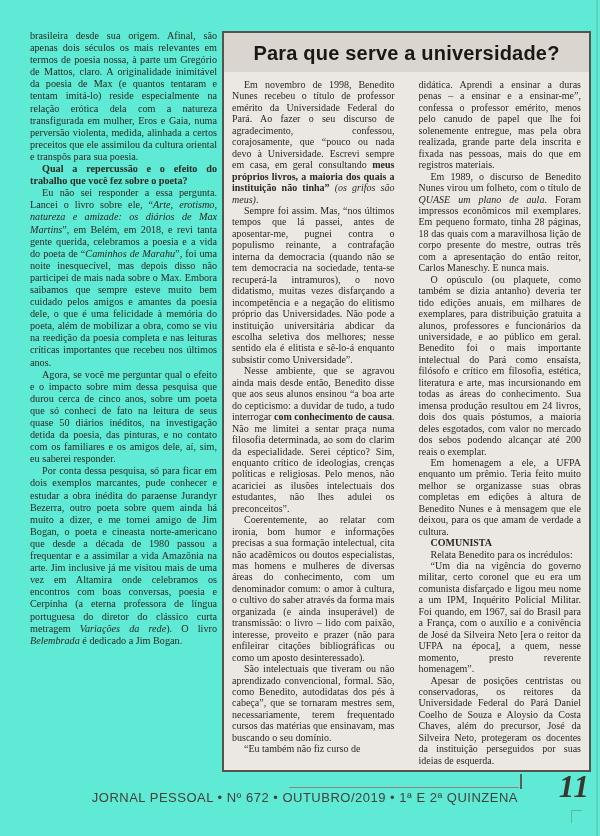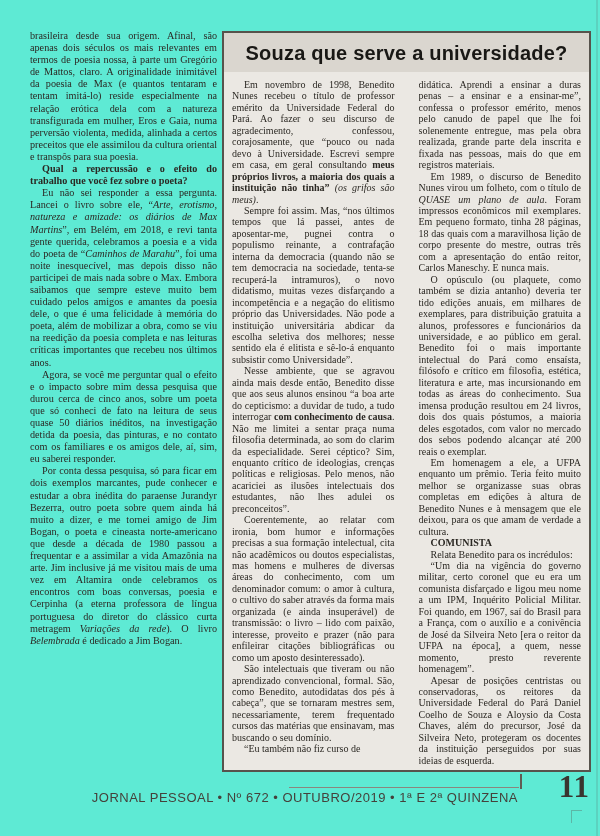--- a/index.html
+++ b/index.html
@@ -17,40 +17,40 @@
         font-family:"Liberation Sans","DejaVu Sans",sans-serif;font-weight:bold;
         font-size:20px;letter-spacing:.2px;color:#191815;}
   .box-cols{display:flex;gap:24px;}
   .box-col{flex:1;font-size:10px;line-height:11.45px;text-align:justify;overflow:hidden;height:690px;}
   .footer-rule{position:absolute;left:289px;top:787px;width:230px;height:0;border-top:1px solid #8b867e;}
   .footer-text{position:absolute;top:790px;right:82px;white-space:nowrap;
         font-family:"Liberation Sans","DejaVu Sans",sans-serif;font-size:13px;
         letter-spacing:.5px;color:#45413b;}
   .footer-tick{position:absolute;left:520px;top:774px;width:2px;height:15px;background:#615c54;}
   .page-number{position:absolute;top:769px;right:10px;font-family:"Liberation Serif",serif;
-        font-weight:bold;font-size:31px;letter-spacing:1px;color:#39352f;}
+        font-weight:bold;font-size:31px;letter-spacing:1px;color:#39352f;font-style:italic;}
   .scan-edge{position:absolute;right:2px;top:0;width:2px;height:836px;background:rgba(90,86,80,.16);}
   .corner-mark{position:absolute;left:571px;top:810px;width:10px;height:12px;
         border-left:1px solid rgba(90,86,80,.35);border-top:1px solid rgba(90,86,80,.35);}
 </style>
 </head>
 <body>
 
 <div class="page">
 
   <div class="col1">
     <p class="para noindent"><span>brasileira desde sua origem. Afinal, são apenas dois séculos os mais relevantes em termos de poesia nossa, à parte um Gregório de Mattos, claro. A originalidade inimitável da poesia de Max (e quantos tentaram e tentam imitá-lo) reside especialmente na relação erótica dela com a natureza transfigurada em mulher, Eros e Gaia, numa perversão violenta, medida, alinhada a certos preceitos que ele assimilou da cultura oriental e transpôs para sua poesia.</span></p>
     <p class="para"><span class="rb">Qual a repercussão e o efeito do trabalho que você fez sobre o poeta?</span></p>
     <p class="para"><span>Eu não sei responder a essa pergunta. Lancei o livro sobre ele, “</span><span class="ri">Arte, erotismo, natureza e amizade: os diários de Max Martins</span><span>”, em Belém, em 2018, e revi tanta gente querida, celebramos a poesia e a vida do poeta de “</span><span class="ri">Caminhos de Marahu</span><span>”, foi uma noite inesquecível, mas depois disso não participei de mais nada sobre o Max. Embora saibamos que sempre esteve muito bem cuidado pelos amigos e amantes da poesia dele, o que é uma felicidade à memória do poeta, além de mobilizar a obra, como se viu na reedição da poesia completa e nas leituras críticas importantes que recebeu nos últimos anos.</span></p>
     <p class="para"><span>Agora, se você me perguntar qual o efeito e o impacto sobre mim dessa pesquisa que durou cerca de cinco anos, sobre um poeta que só conheci de fato na leitura de seus quase 50 diários inéditos, na investigação detida da poesia, das pinturas, e no contato com os familiares e os amigos dele, aí, sim, eu saberei responder.</span></p>
     <p class="para"><span>Por conta dessa pesquisa, só para ficar em dois exemplos marcantes, pude conhecer e estudar a obra inédita do paraense Jurandyr Bezerra, outro poeta sobre quem ainda há muito a dizer, e me tornei amigo de Jim Bogan, o poeta e cineasta norte-americano que desde a década de 1980 passou a frequentar e a assimilar a vida Amazônia na arte. Jim inclusive já me visitou mais de uma vez em Altamira onde celebramos os encontros com boas conversas, poesia e Cerpinha (a eterna professora de língua portuguesa do diretor do clássico curta metragem </span><span class="ri">Variações da rede</span><span>). O livro </span><span class="ri">Belembrada</span><span> é dedicado a Jim Bogan.</span></p>
   </div>
 
   <div class="article-box">
-    <div class="box-title">Souza que serve a universidade?</div>
+    <div class="box-title">Para que serve a universidade?</div>
     <div class="box-cols">
       <div class="box-col">
         <p class="para"><span>Em novembro de 1998, Benedito Nunes recebeu o título de professor emérito da Universidade Federal do Pará. Ao fazer o seu discurso de agradecimento, confessou, corajosamente, que “pouco ou nada devo à Universidade. Escrevi sempre em casa, em geral consultando </span><span class="rb">meus próprios livros, a maioria dos quais a instituição não tinha”</span><span> </span><span class="ri">(os grifos são meus)</span><span>.</span></p>
         <p class="para"><span>Sempre foi assim. Mas, “nos últimos tempos que lá passei, antes de aposentar-me, pugnei contra o populismo reinante, a contrafação interna da democracia (quando não se tem democracia na sociedade, tenta-se recuperá-la intramuros), o novo didatismo, muitas vezes disfarçando a incompetência e a negação do elitismo próprio das Universidades. Não pode a instituição universitária abdicar da escolha seletiva dos melhores; nesse sentido ela é elitista e sê-lo-á enquanto subsistir como Universidade”.</span></p>
         <p class="para"><span>Nesse ambiente, que se agravou ainda mais desde então, Benedito disse que aos seus alunos ensinou “a boa arte do cepticismo: a duvidar de tudo, a tudo interrogar </span><span class="rb">com conhecimento de causa</span><span>. Não me limitei a sentar praça numa filosofia determinada, ao som do clarim da especialidade. Serei céptico? Sim, enquanto crítico de ideologias, crenças políticas e religiosas. Pelo menos, não acariciei as ilusões intelectuais dos estudantes, não lhes adulei os preconceitos”.</span></p>
         <p class="para"><span>Coerentemente, ao relatar com ironia, bom humor e informações precisas a sua formação intelectual, cita não acadêmicos ou doutos especialistas, mas homens e mulheres de diversas áreas do conhecimento, com um denominador comum: o amor à cultura, o cultivo do saber através da forma mais organizada (e ainda insuperável) de transmissão: o livro – lido com paixão, interesse, proveito e prazer (não para enfileirar citações bibliográficas ou como um aposto desinteressado).</span></p>
         <p class="para"><span>São intelectuais que tiveram ou não aprendizado convencional, formal. São, como Benedito, autodidatas dos pés à cabeça”, que se tornaram mestres sem, necessariamente, terem frequentado cursos das matérias que ensinavam, mas buscando o seu domínio.</span></p>
         <p class="para"><span>“Eu também não fiz curso de</span></p>
       </div>
       <div class="box-col">

